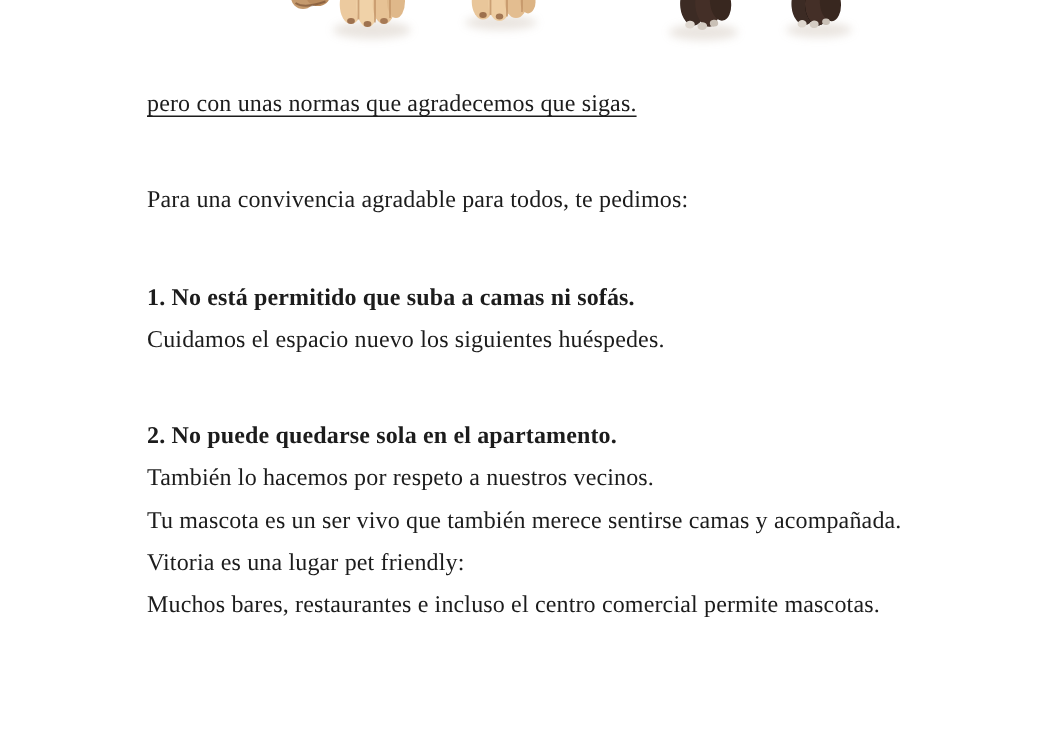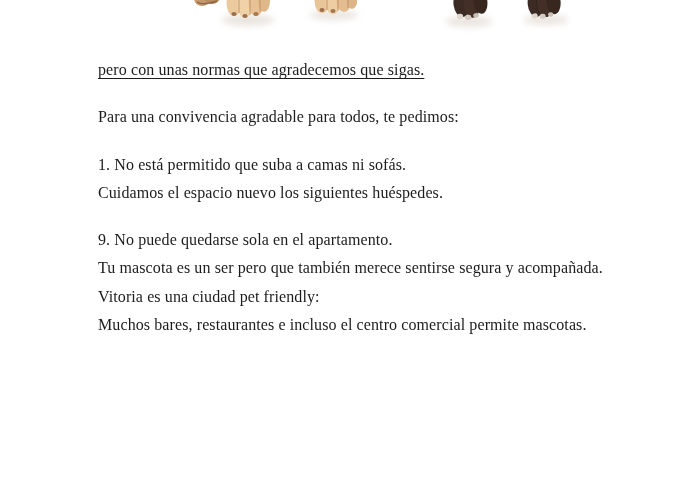--- a/index.html
+++ b/index.html
@@ -44,22 +44,22 @@
     top: 56px;
     width: 560px;
   }
   .line {
     margin: 0;
     font-size: 16px;
     line-height: 28.3px;
     white-space: nowrap;
     letter-spacing: 0.1px;
   }
-  .gap { margin-top: 19px; }
-  .bold { font-weight: normal; }
+  .gap { margin-top: 36px; }
+  .bold { font-weight: bold; }
   .underline { text-decoration: underline; text-underline-offset: 3px; }
 </style>
 </head>
 <body>
 
 <div class="page">
 
   <div class="photo-strip">
 
     <div class="paw-shadow" style="left:222px; top:14px; width:52px; height:12px;"></div>
@@ -129,20 +129,21 @@
   </div>
 
   <div class="text-block">
     <p class="line underline">pero con unas normas que agradecemos que sigas.</p>
 
     <p class="line gap">Para una convivencia agradable para todos, te pedimos:</p>
 
     <p class="line bold gap">1. No está permitido que suba a camas ni sofás.</p>
     <p class="line">Cuidamos el espacio nuevo los siguientes huéspedes.</p>
 
-    <p class="line bold gap">9. No puede quedarse sola en el apartamento.</p>
+    <p class="line bold gap">2. No puede quedarse sola en el apartamento.</p>
+    <p class="line">También lo hacemos por respeto a nuestros vecinos.</p>
 
-    <p class="line">Tu mascota es un ser pero que también merece sentirse segura y acompañada.</p>
-    <p class="line">Vitoria es una ciudad pet friendly:</p>
+    <p class="line">Tu mascota es un ser vivo que también merece sentirse camas y acompañada.</p>
+    <p class="line">Vitoria es una lugar pet friendly:</p>
     <p class="line">Muchos bares, restaurantes e incluso el centro comercial permite mascotas.</p>
   </div>
 
 </div>
 
 </body></html>

